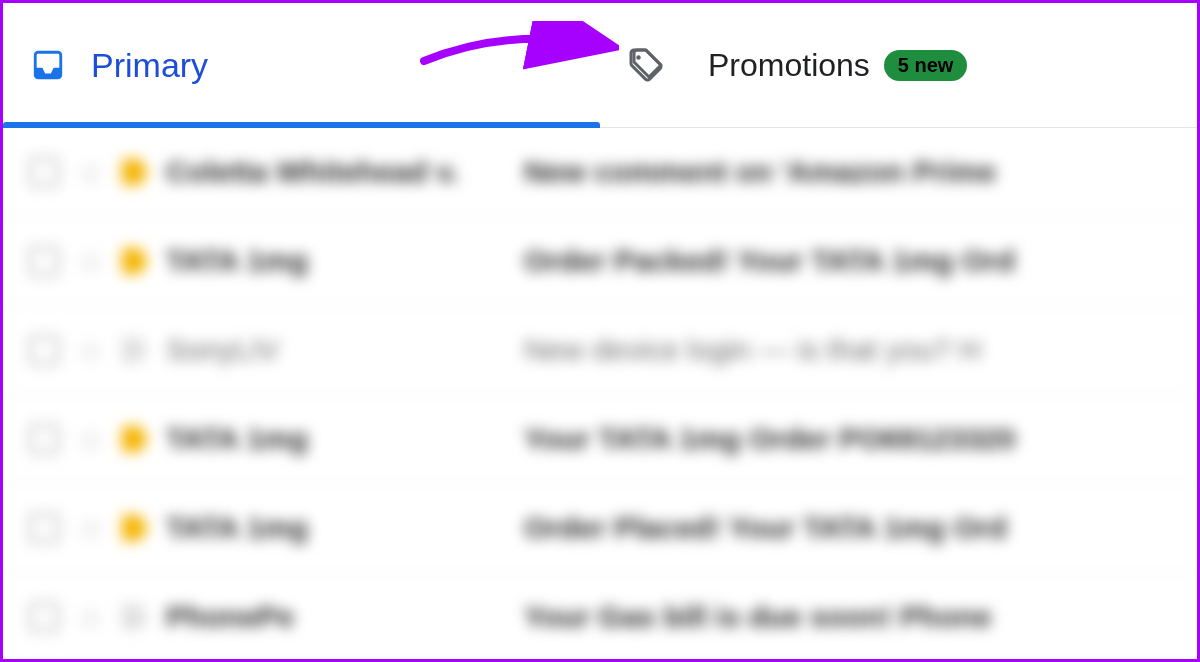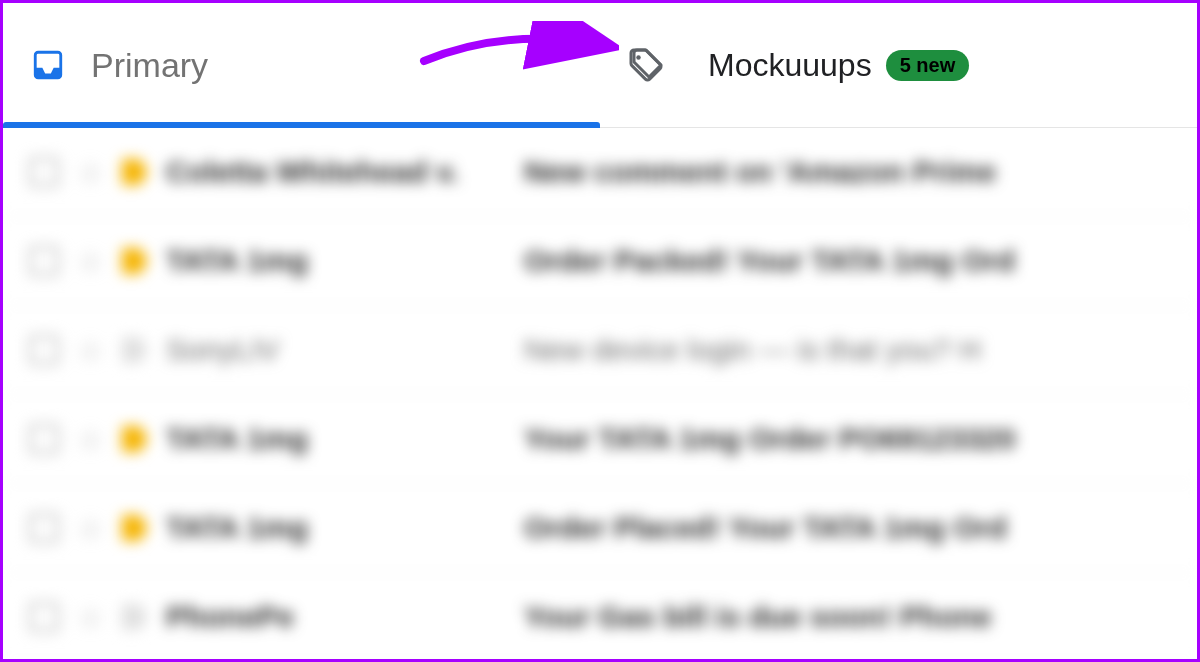--- a/index.html
+++ b/index.html
@@ -31,21 +31,21 @@
     left: 0; right: 0; bottom: -1px;
     height: 6px;
     background: #1a73e8;
     border-radius: 3px 3px 0 0;
   }
   .tab .icon-wrap {
     width: 60px;
     display: flex; align-items: center;
   }
   .tab.active .tab-label {
-    color: #737373;
+    color: #1d4ed8;
     font-size: 34px;
     font-weight: 500;
   }
 
   
   .tab.promo { flex-direction: row; }
   .tab.promo .promo-content {
     display: flex;
     flex-direction: column;
     justify-content: center;
@@ -153,21 +153,21 @@
     <span class="icon-wrap">
       <svg width="36" height="36" viewBox="0 0 24 24" fill="none" stroke="#5f6368" stroke-width="2" stroke-linejoin="round">
         <path d="M12 2 L22 12 L14 20 L4 10 V4 A2 2 0 0 1 6 2 Z" transform="rotate(0 12 12)"></path>
         <path d="M2 12 L12 2 H18 A2 2 0 0 1 20 4 V10 L10 20 Z" fill="none" stroke="none"></path>
         <path d="M21.41 11.58l-9-9A2 2 0 0 0 11 2H4a2 2 0 0 0-2 2v7a2 2 0 0 0 .59 1.41l9 9a2 2 0 0 0 2.83 0l7-7a2 2 0 0 0 0-2.83z" fill="none"></path>
         <circle cx="7" cy="7" r="1.5" fill="#5f6368" stroke="none"></circle>
       </svg>
     </span>
     <div class="promo-content">
       <div class="promo-top">
-        <span class="promo-label">Mockuuups</span>
+        <span class="promo-label">Promotions</span>
         <span class="badge">5 new</span>
       </div>
     </div>
   </div>
 
 </div>
 
 <div class="mail-list" id="mail-list">
     <div class="mail-row">
       <div class="cb"></div>

